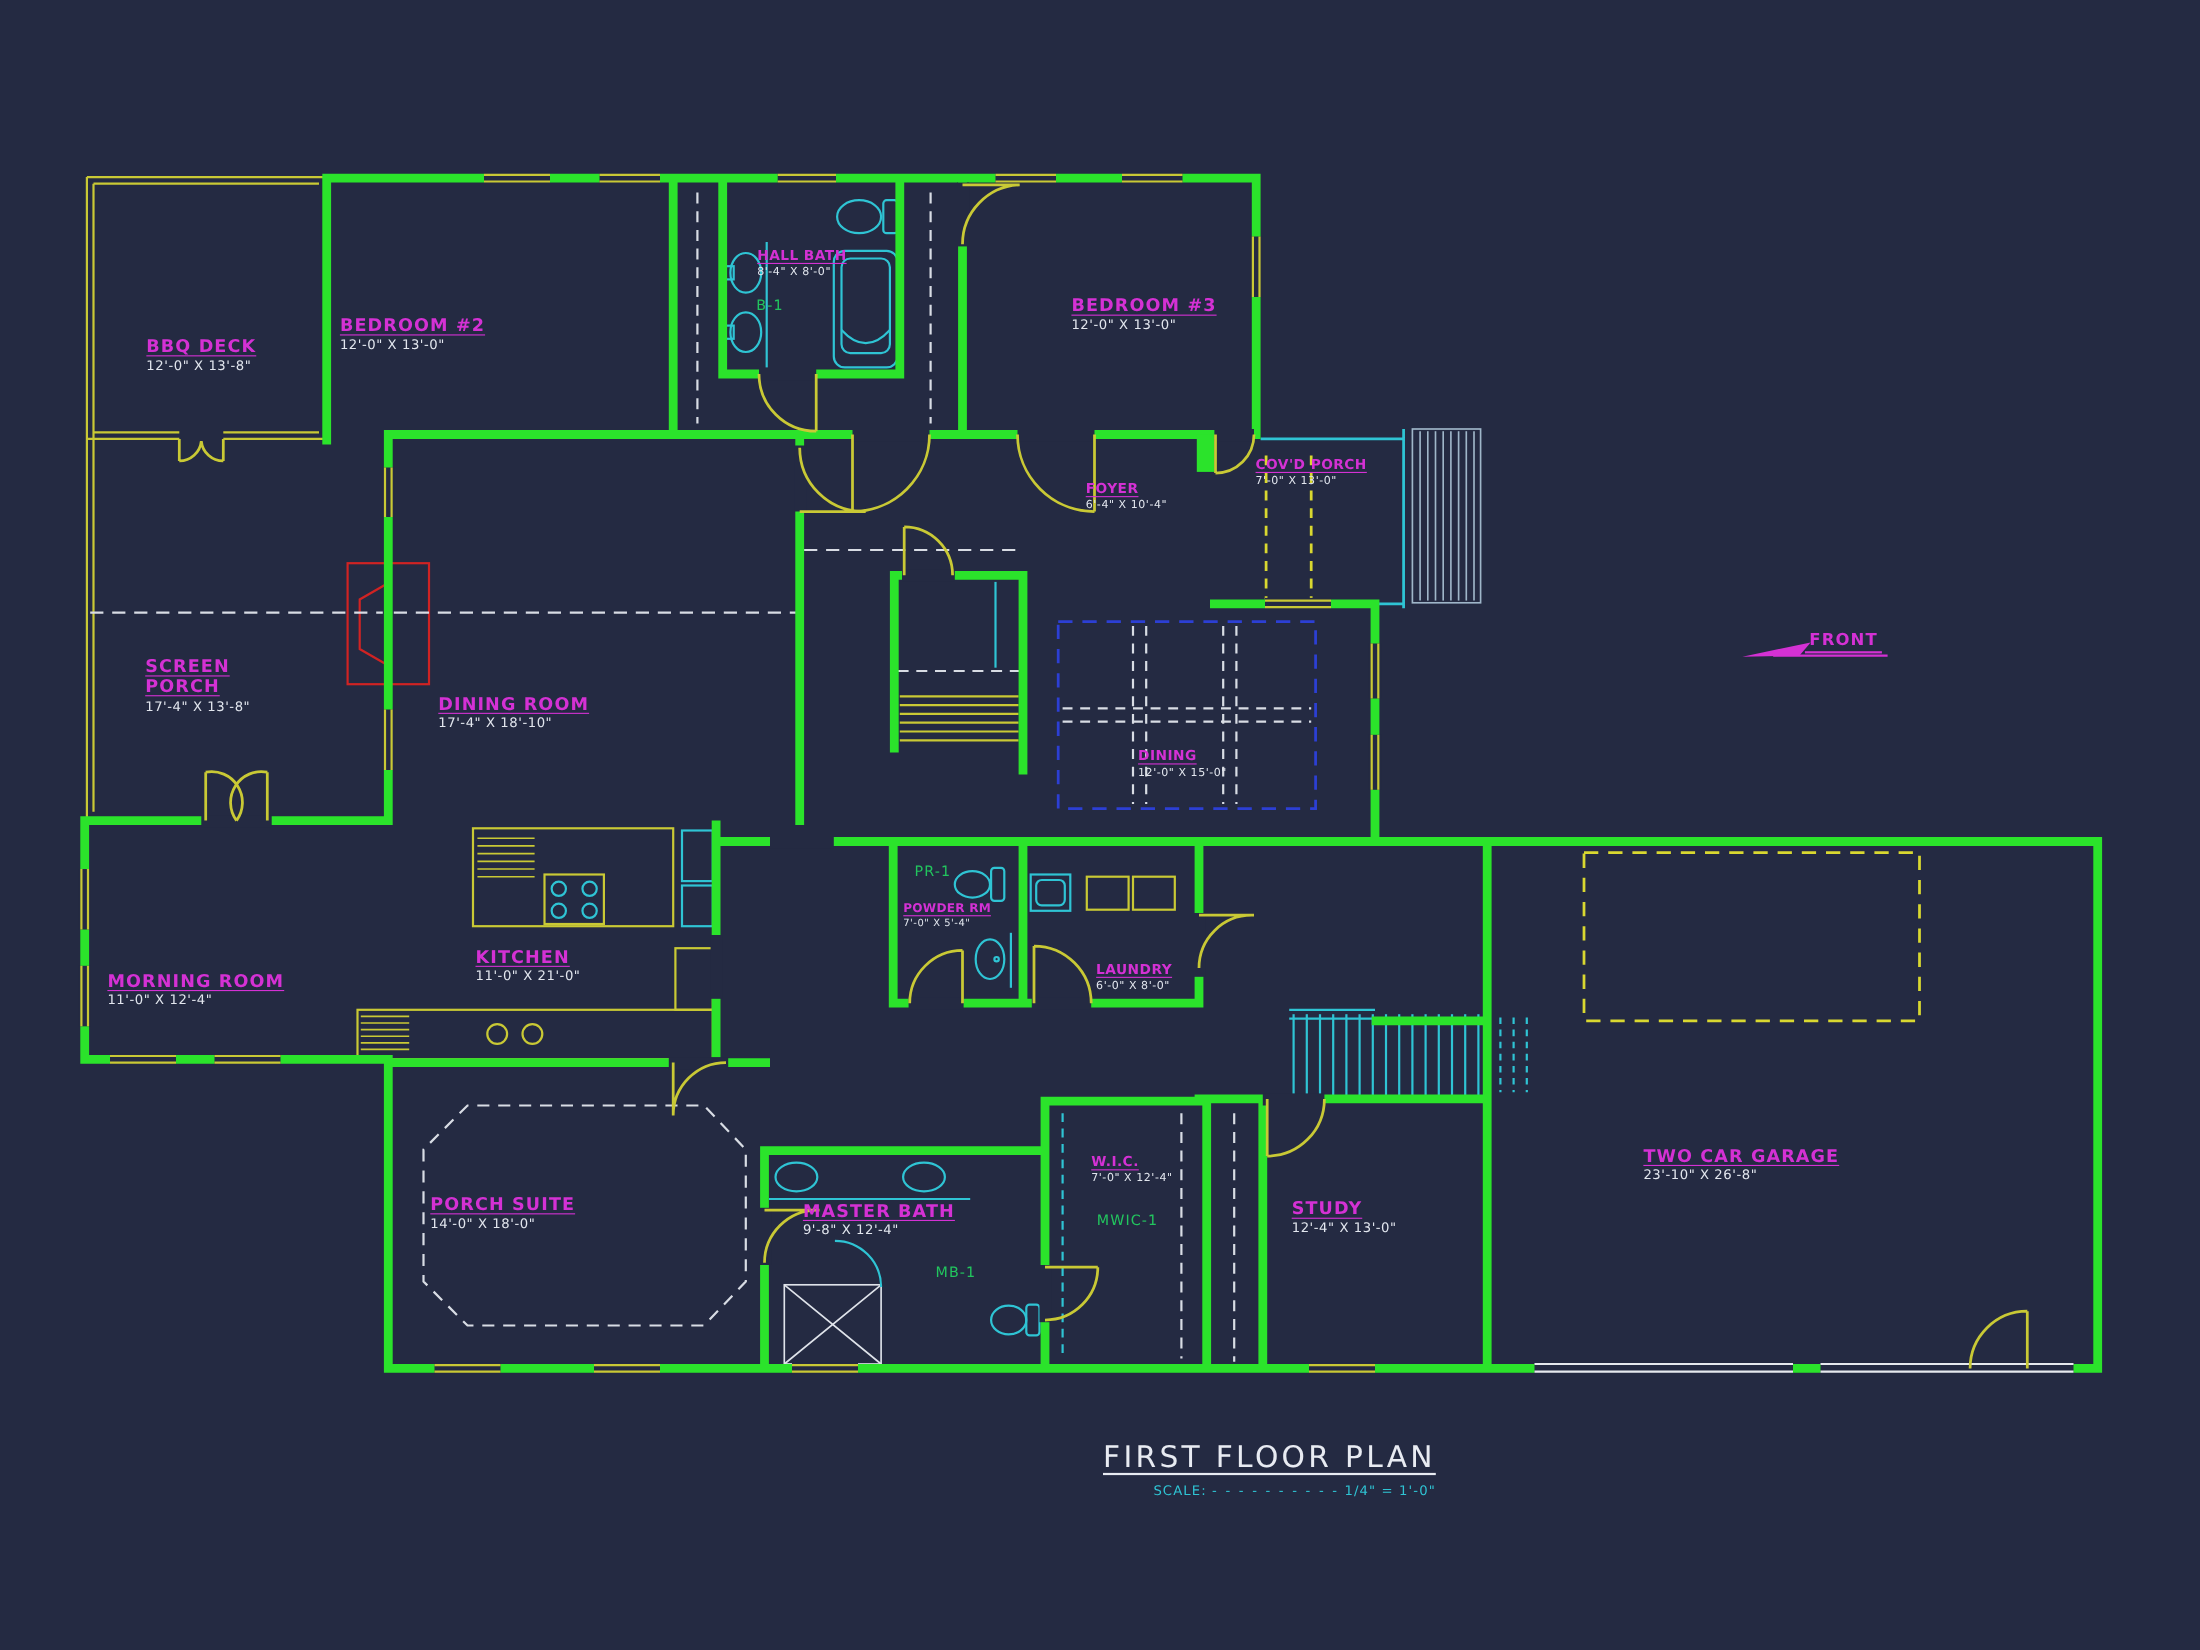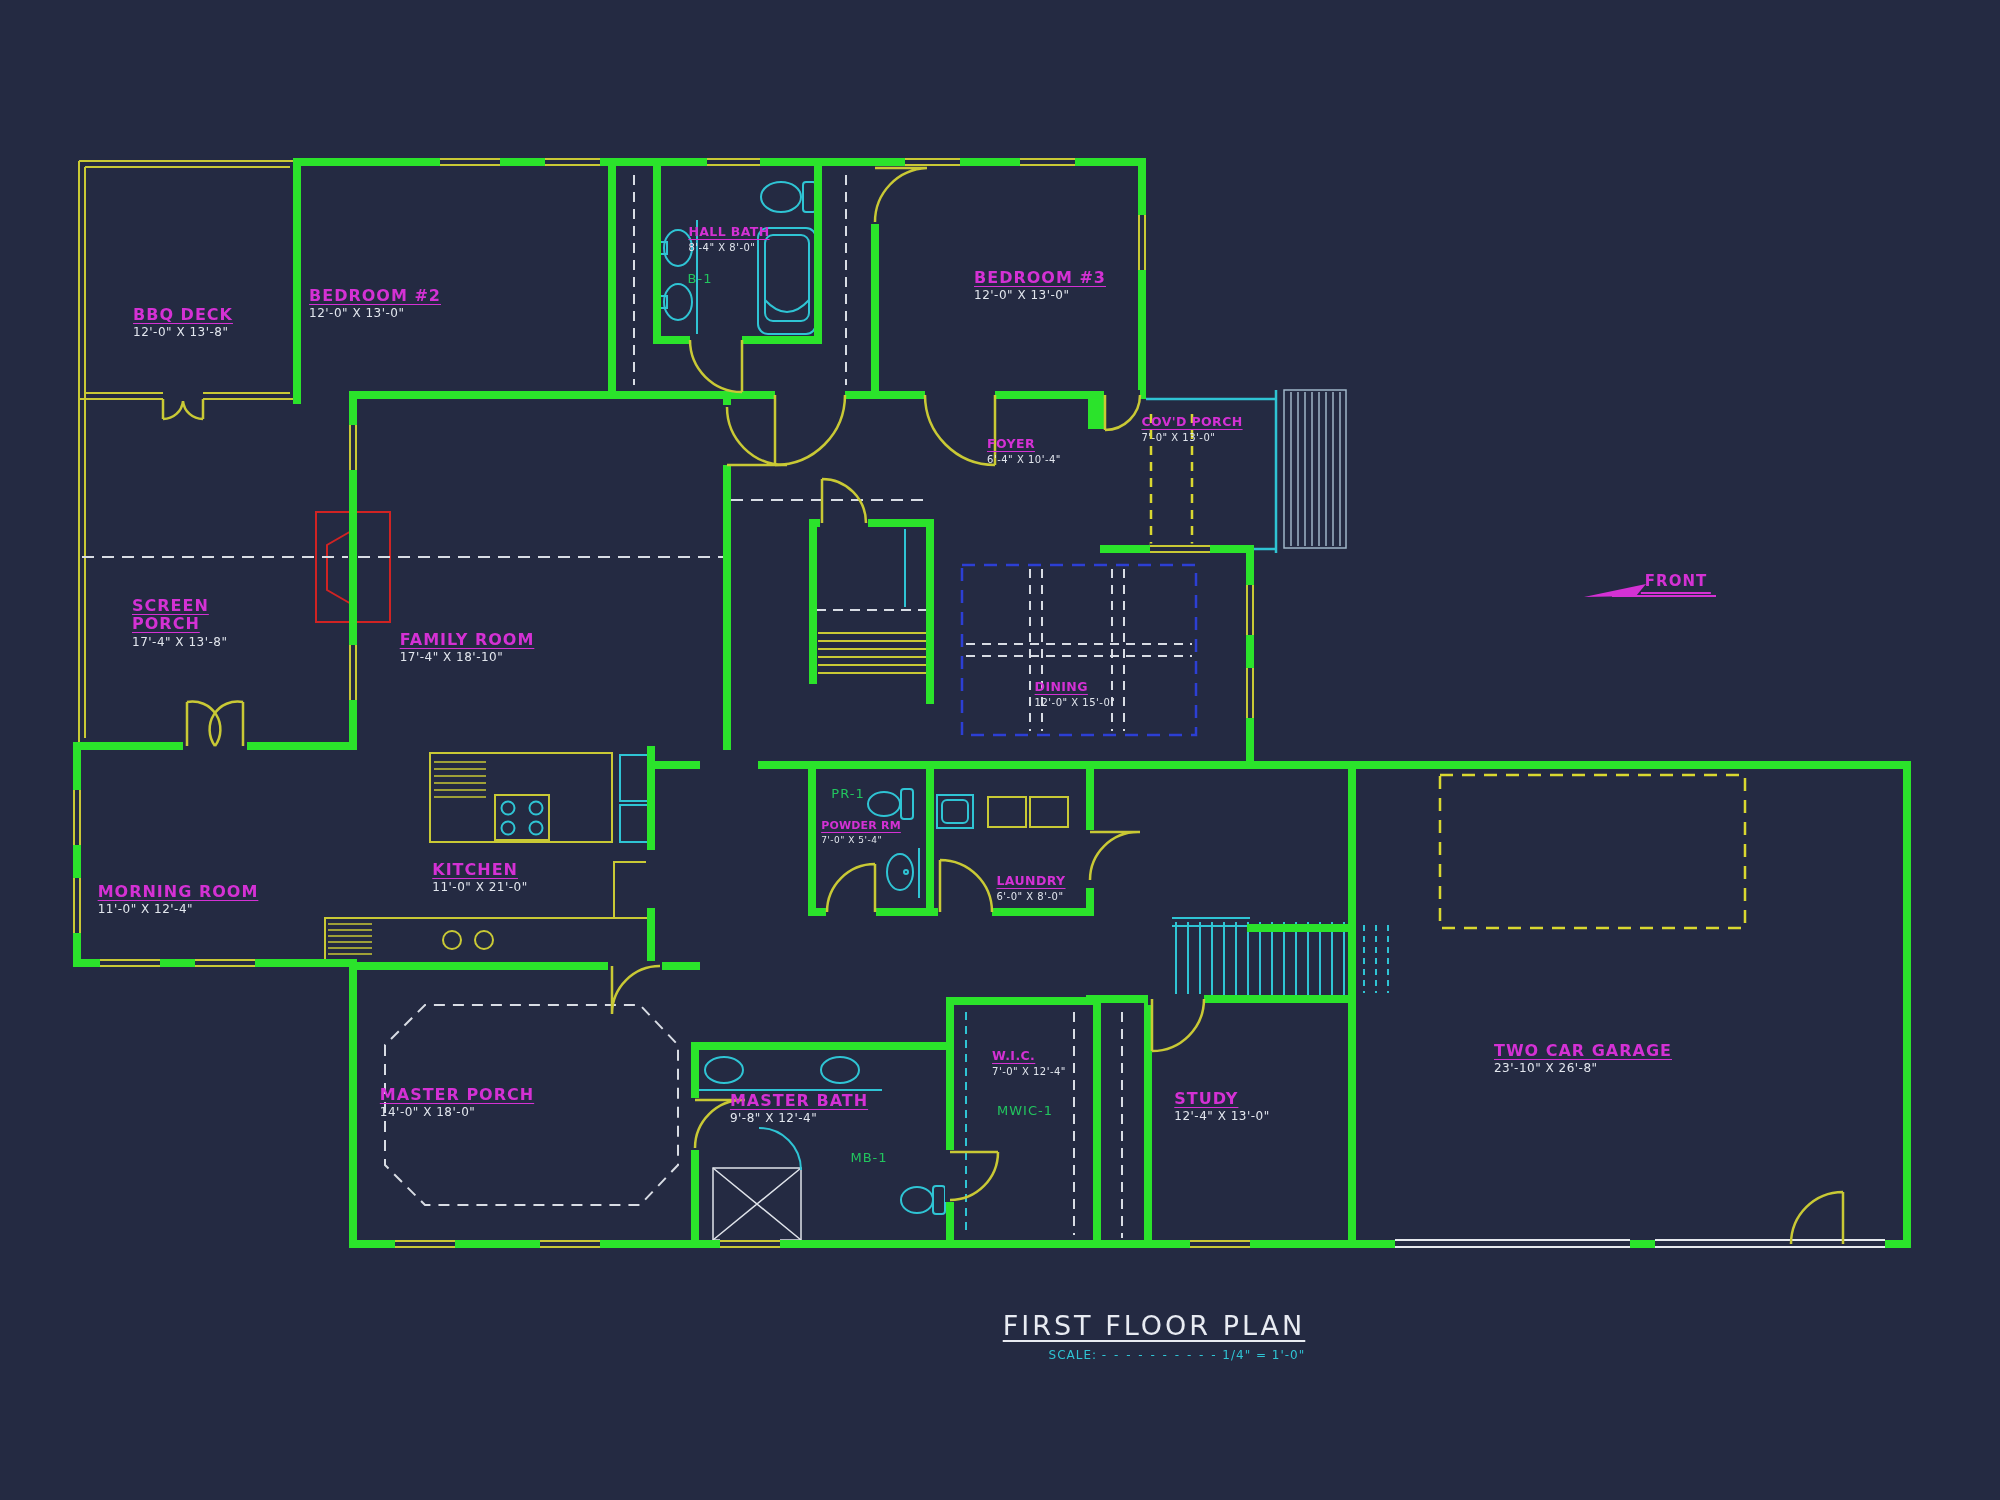--- a/index.html
+++ b/index.html
@@ -327,21 +327,21 @@
 </div>
 <div class="rlabel sm" style="left:1192px;top:412px">
   <span class="rname">COV'D PORCH</span>
   <div class="rdims">7'-0" X 13'-0"</div>
 </div>
 <div class="rlabel wrap" style="left:187px;top:597px">
   <span class="rname">SCREEN PORCH</span>
   <div class="rdims">17'-4" X 13'-8"</div>
 </div>
 <div class="rlabel" style="left:467px;top:631px">
-  <span class="rname">FAMILY ROOM</span>
+  <span class="rname">DINING ROOM</span>
   <div class="rdims">17'-4" X 18'-10"</div>
 </div>
 <div class="rlabel sm" style="left:1075px;top:677px">
   <span class="rname">DINING</span>
   <div class="rdims">12'-0" X 15'-0"</div>
 </div>
 <div class="rlabel" style="left:178px;top:883px">
   <span class="rname">MORNING ROOM</span>
   <div class="rdims">11'-0" X 12'-4"</div>
 </div>
@@ -351,21 +351,21 @@
 </div>
 <div class="rlabel xs" style="left:861px;top:815px">
   <span class="rname">POWDER RM</span>
   <div class="rdims">7'-0" X 5'-4"</div>
 </div>
 <div class="rlabel sm" style="left:1031px;top:871px">
   <span class="rname">LAUNDRY</span>
   <div class="rdims">6'-0" X 8'-0"</div>
 </div>
 <div class="rlabel" style="left:457px;top:1086px">
-  <span class="rname">MASTER PORCH</span>
+  <span class="rname">PORCH SUITE</span>
   <div class="rdims">14'-0" X 18'-0"</div>
 </div>
 <div class="rlabel" style="left:799px;top:1092px">
   <span class="rname">MASTER BATH</span>
   <div class="rdims">9'-8" X 12'-4"</div>
 </div>
 <div class="rlabel sm" style="left:1029px;top:1046px">
   <span class="rname">W.I.C.</span>
   <div class="rdims">7'-0" X 12'-4"</div>
 </div>

